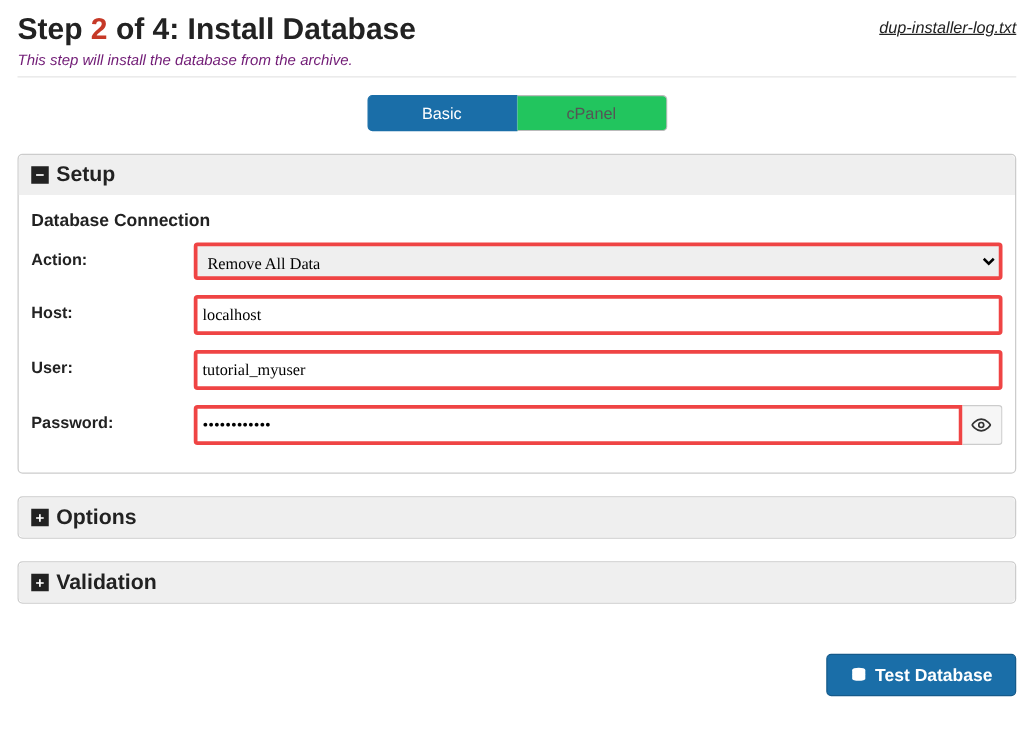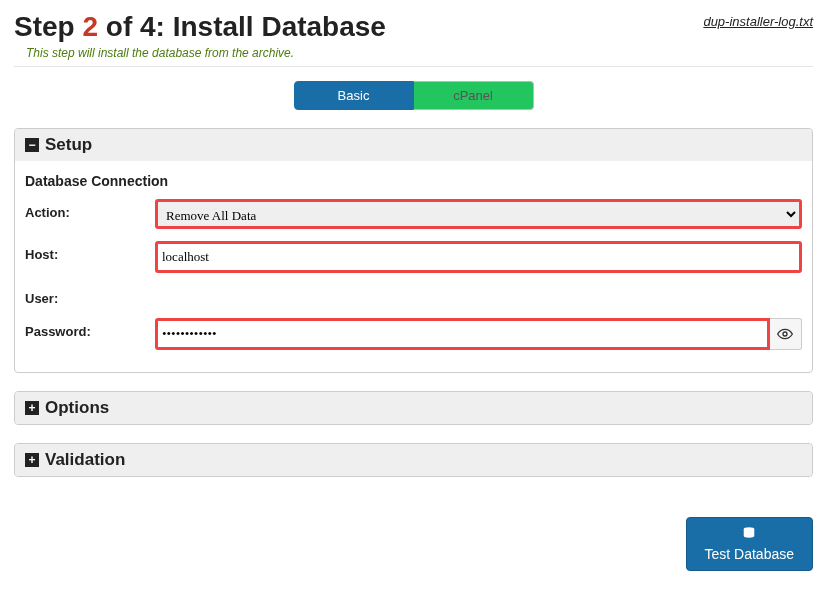--- a/index.html
+++ b/index.html
@@ -14,32 +14,31 @@
   }
   .header-row {
     display: flex;
     justify-content: space-between;
     align-items: flex-start;
     border-bottom: 1px solid #e5e5e5;
     padding-bottom: 6px;
     margin-bottom: 14px;
   }
   .step-title {
-    font-size: 28px;
+    font-size: 24px;
     font-weight: bold;
     margin: 0;
     line-height: 1.2;
   }
   .step-number { color: #c63927; }
   .subtitle {
     font-style: italic;
     font-size: 12px;
-    color: #4d7c0f;
+    color: #701a75;
     margin-top: 2px;
-    margin-left: 12px;
   }
   .log-link {
     font-style: italic;
     font-size: 13px;
     color: #222;
     text-decoration: underline;
     margin-top: 4px;
   }
   .mode-tabs {
     display: flex;
@@ -152,22 +151,21 @@
     border-radius: 4px;
     display: inline-flex;
     align-items: center;
     gap: 6px;
     cursor: pointer;
   }
   .btn-primary {
     background: #1a6ea8;
     color: #fff;
     border: 1px solid #155a8a;
-    font-weight: normal;
-    flex-direction: column;
+    font-weight: bold;
   }
   .btn-secondary {
     background: #fff;
     color: #999;
     border: 1px solid #ccc;
   }
   .db-icon svg, .pw-eye svg { display: block; }
   .chevron { font-size: 11px; }
 </style>
 </head>
@@ -208,20 +206,23 @@
     <div class="form-row">
       <div class="form-label">Host:</div>
       <div class="form-field">
         <input type="text" value="localhost" style="">
       </div>
     </div>
 
 
     <div class="form-row">
       <div class="form-label">User:</div>
+      <div class="form-field">
+        <input type="text" value="tutorial_myuser" style="">
+      </div>
     </div>
 
     <div class="form-row" style="margin-bottom:8px;">
       <div class="form-label">Password:</div>
       <div class="form-field pw-wrap">
         <input type="password" value="••••••••••••" style="">
         <div class="pw-eye">
           <span>
             <svg width="16" height="16" viewBox="0 0 24 24" fill="none" stroke="#333" stroke-width="2">
                 <path d="M1 12s4-7 11-7 11 7 11 7-4 7-11 7S1 12 1 12z"></path>

